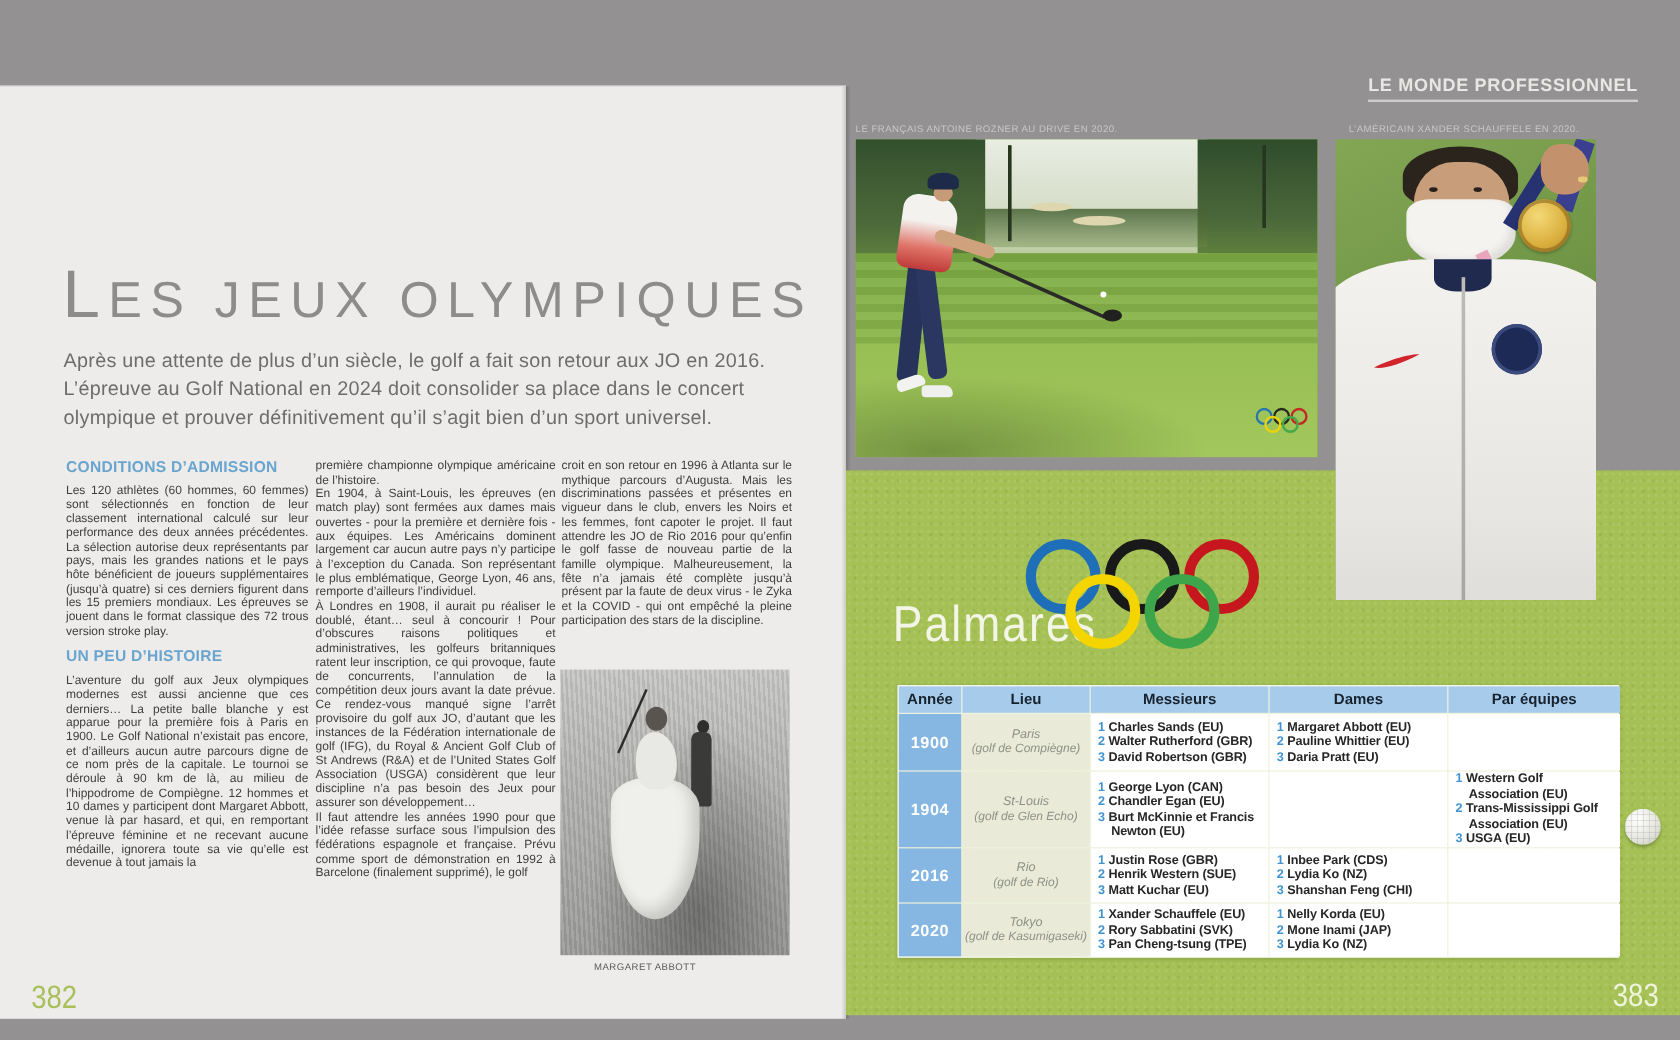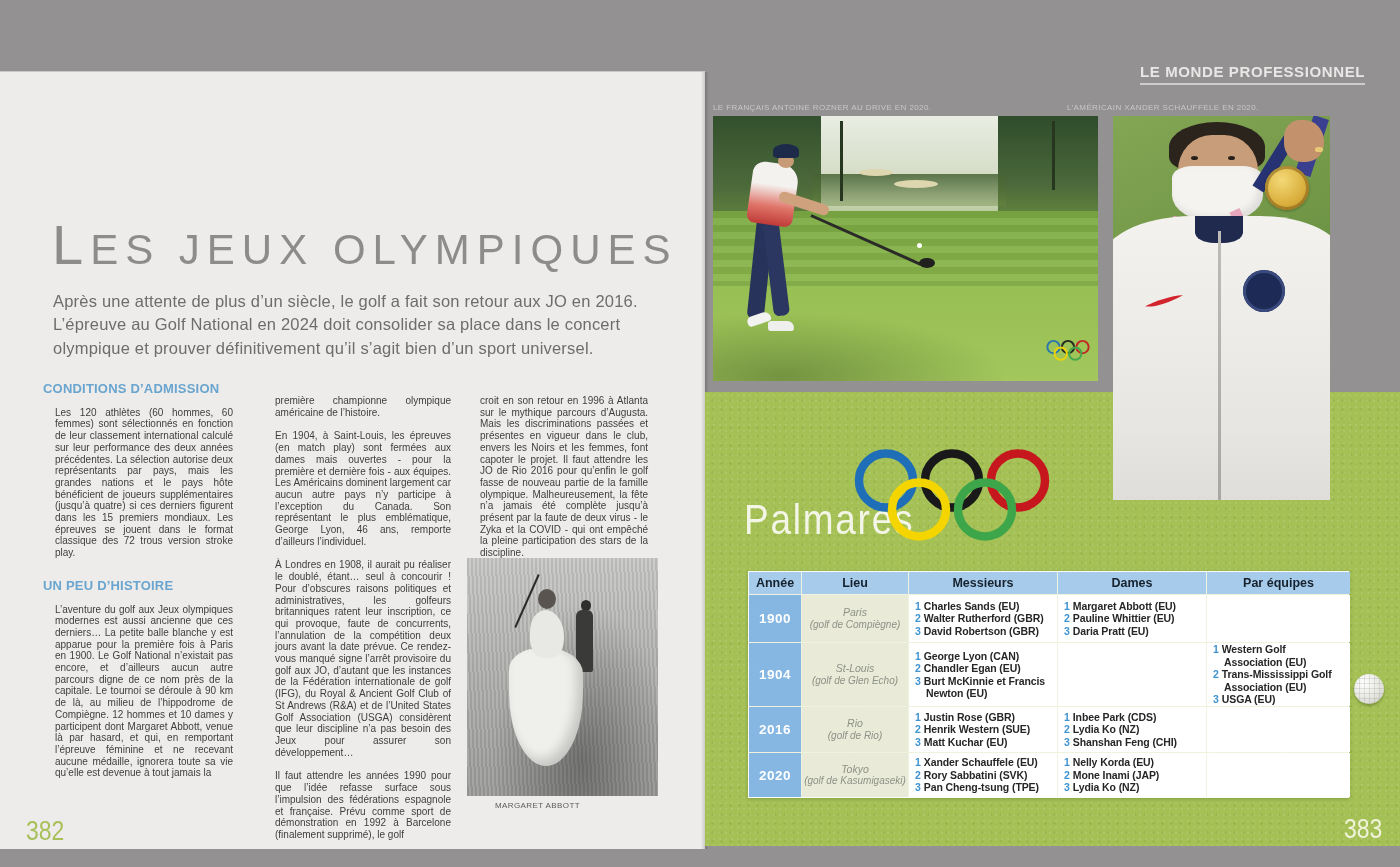--- a/index.html
+++ b/index.html
@@ -12,26 +12,26 @@
      background:linear-gradient(to right, rgba(0,0,0,0), rgba(0,0,0,.16) 55%, rgba(0,0,0,0)); }
 
   .page-title { position:absolute; left:52px; top:212px; width:640px;
      font-size:42px; letter-spacing:7px; color:#8e8c8a; text-transform:uppercase; font-weight:normal; }
   .page-title::first-letter { font-size:56px; }
 
   .intro { position:absolute; left:53px; top:290px; width:632px;
      font-size:16.5px; line-height:1.42; color:#6f6d6b; letter-spacing:.2px; }
 
   .col { position:absolute; top:383px; font-size:10px; line-height:11.7px; color:#3e3e3e; text-align:justify; }
-  .col1 { left:43px;  width:202px; }
+  .col1 { left:55px;  width:202px; }
   .col2 { left:263px; width:200px; }
   .col3 { left:468px; width:192px; }
   .sec-head { font-size:13px; font-weight:bold; color:#69a5cf; letter-spacing:.2px; margin-bottom:9px; text-align:left; }
-  .sec-head.second { margin-top:21px; }
-  .col p { margin:12px; }
+  .sec-head.second { margin-top:9px; }
+  .col p { margin:0; }
 
   .photo-abbott { position:absolute; left:467px; top:558px; width:191px; height:238px;
      background:
        radial-gradient(ellipse at 60% 85%, rgba(20,20,20,.35), transparent 55%),
        repeating-linear-gradient(87deg, rgba(0,0,0,.08) 0 2px, rgba(255,255,255,.06) 2px 4px),
        linear-gradient(to bottom, #c9c9c7 0%, #b3b3b1 45%, #9d9d9b 100%);
      overflow:hidden; }
   .abbott-man { position:absolute; left:57%; top:22%; width:17px; height:62px; background:#3a3a38; border-radius:6px 6px 2px 2px; }
   .abbott-man-head { position:absolute; left:59.5%; top:17.5%; width:10px; height:11px; background:#2e2e2c; border-radius:50%; }
   .abbott-dress { position:absolute; left:22%; top:38%; width:74px; height:118px; background:#efefec; border-radius:42% 48% 50% 50% / 18% 22% 62% 62%; box-shadow:inset -6px -6px 12px rgba(0,0,0,.18); }
@@ -42,21 +42,21 @@
 
   .page-num { font-size:27px; color:#a9c05a; transform:scaleX(.85); transform-origin:left bottom; }
   .page-num-left { position:absolute; left:26px; top:816px; }
   .page-num-right { position:absolute; left:1344px; top:814px; color:#eff3da; }
 
   
   .section-header { position:absolute; right:35px; top:35px; font-size:15px; font-weight:bold; letter-spacing:.6px;
      color:#e9e7e5; border-bottom:2px solid #cfcdcb; padding-bottom:3px;margin-top:28px; }
 
   .photo-cap { position:absolute; top:103px; font-size:8px; letter-spacing:.4px; color:#c9c7c5; }
-  .cap1 { left:713px; } .cap2 { left:1067px; }
+  .cap1 { left:713px; } .cap2 { left:1124px; }
 
   
   .photo1 { position:absolute; left:713px; top:116px; width:385px; height:265px; overflow:hidden; background:#86b24a; }
   .p1-sky { position:absolute; left:26%; top:0; width:50%; height:40%; background:linear-gradient(to bottom,#e9ede3,#ccd6bc 80%, #a9bf7e); }
   .p1-trees-l { position:absolute; left:0; top:0; width:28%; height:38%; background:linear-gradient(to bottom,#33502e,#4c6a3a 70%, #60813f); }
   .p1-trees-r { position:absolute; right:0; top:0; width:26%; height:36%; background:linear-gradient(to bottom,#2f4c2c,#4a683a 70%, #5f7f3e); }
   .p1-treeline { position:absolute; left:26%; top:22%; width:50%; height:12%; background:linear-gradient(to bottom, rgba(70,98,52,.85), rgba(109,140,64,.4)); }
   .p1-trunk { position:absolute; top:2%; width:3px; height:30%; background:#27361f; }
   .p1-bunker { position:absolute; background:#ddd6ae; border-radius:50%; }
   .p1-fairway { position:absolute; left:0; top:36%; width:100%; height:30%;

